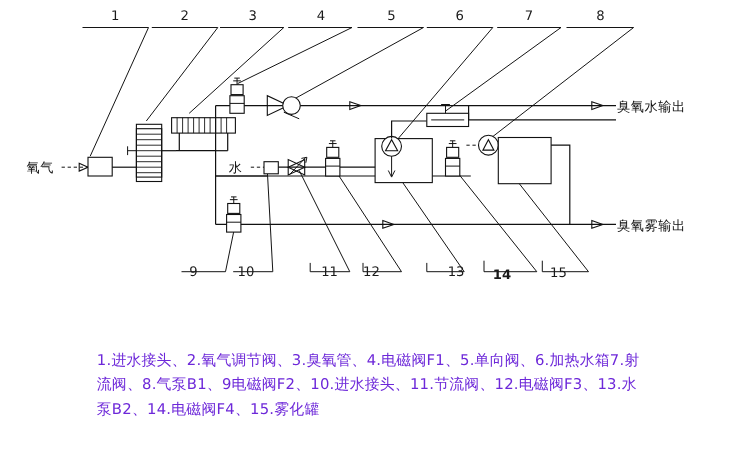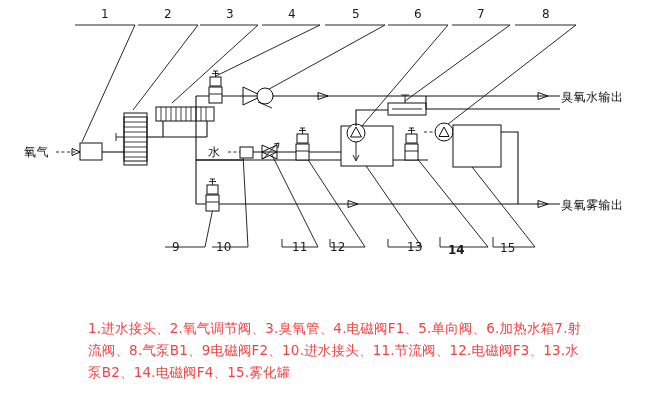--- a/index.html
+++ b/index.html
@@ -4,21 +4,21 @@
 <style>
   html,body{margin:0;padding:0;background:#ffffff;}
   body{width:666px;height:413px;overflow:hidden;
        font-family:"DejaVu Sans","Liberation Sans",sans-serif;color:#1a1a1a;}
   #root{position:relative;width:666px;height:413px;}
   svg#diagram{position:absolute;left:0;top:0;width:666px;height:300px;}
   .num{position:absolute;font-size:12px;color:#1a1a1a;font-family:"DejaVu Sans","Liberation Sans",sans-serif;}
   .cnlbl{position:absolute;font-size:12px;color:#111;letter-spacing:.5px;
          font-family:"DejaVu Sans","Liberation Sans",sans-serif;white-space:nowrap;}
   #caption{position:absolute;left:88px;top:318px;width:500px;
-           font-size:13.5px;line-height:1.62;color:#ef4444;letter-spacing:.2px;
+           font-size:13.5px;line-height:1.62;color:#6d28d9;letter-spacing:.2px;
            font-family:"DejaVu Sans","Liberation Sans",sans-serif;}
   .ln{stroke:#111;fill:none;stroke-width:1;}
   .thin{stroke:#111;fill:none;stroke-width:0.9;}
   .pipe{stroke:#111;fill:none;stroke-width:1.1;}
   .fillw{fill:#ffffff;stroke:#111;stroke-width:1;}
   .nofill{fill:none;stroke:#111;stroke-width:1;}
   .hatch{stroke:#111;stroke-width:0.8;}
   .dash{stroke:#111;fill:none;stroke-width:0.9;stroke-dasharray:3,2.5;}
 </style>
 </head>

